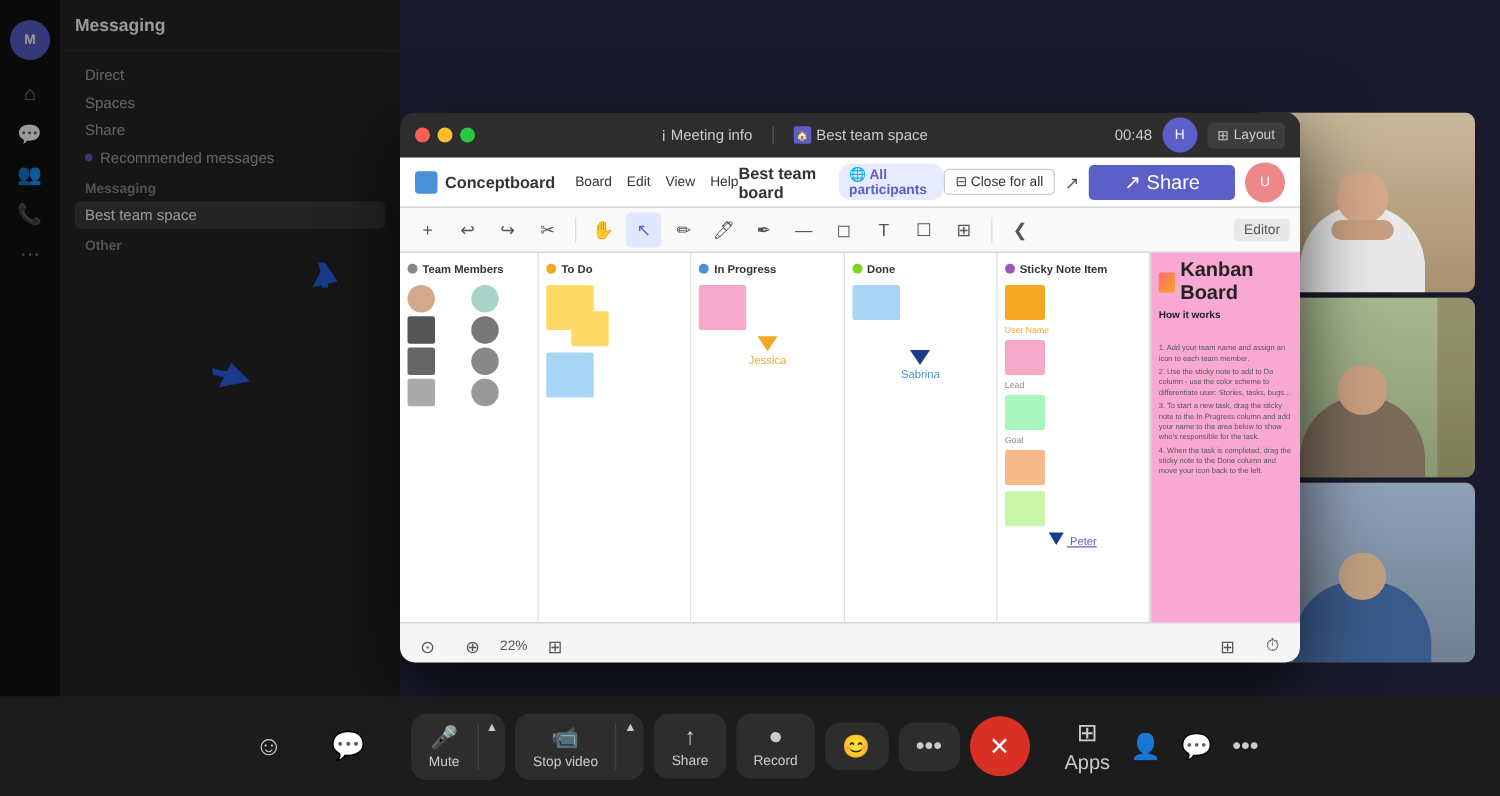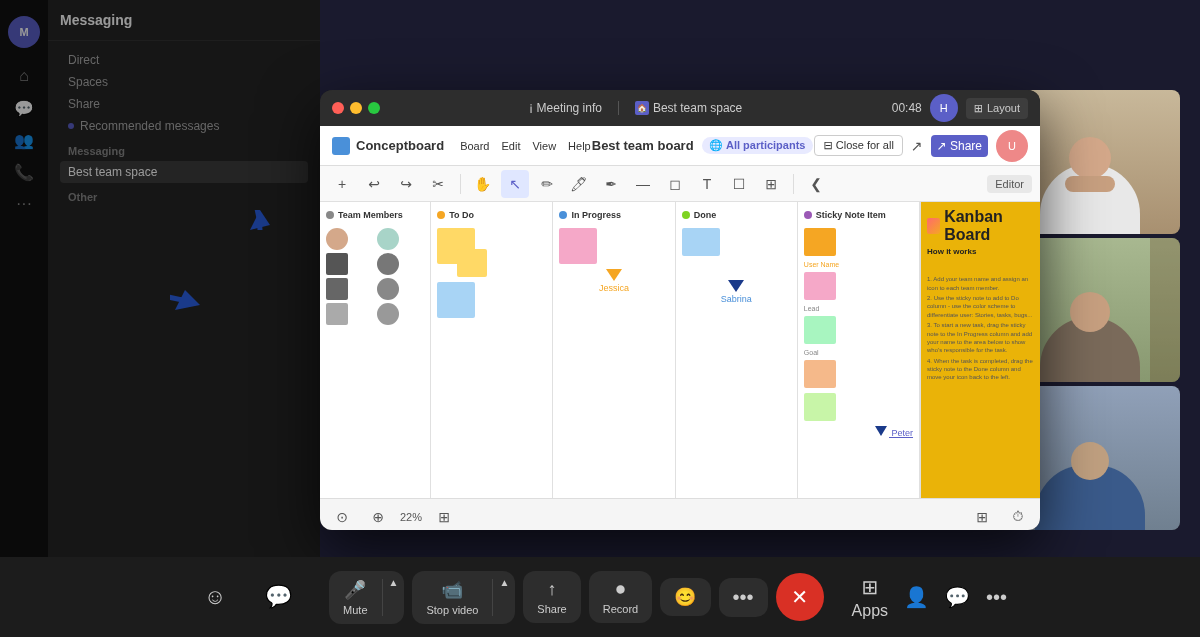--- a/index.html
+++ b/index.html
@@ -176,22 +176,22 @@
       font-size: 11px; color: #5b5fc7;
       background: #e8eaff;
       padding: 2px 8px;
       border-radius: 10px;
     }
     .cb-share-btn {
       background: #5b5fc7;
       color: white;
       border: none;
       border-radius: 4px;
-      padding: 4px 6px;
-      font-size: 12px;
+      padding: 4px 28px;
+      font-size: 16px;
       cursor: pointer;
     }
     .close-for-all-btn {
       background: transparent;
       color: #333;
       border: 1px solid #ccc;
       border-radius: 4px;
       padding: 3px 8px;
       font-size: 11px;
       cursor: pointer;
@@ -272,21 +272,21 @@
       position: relative;
     }
     .sticky-yellow { background: #ffd966; }
     .sticky-blue { background: #a8d4f5; }
     .sticky-pink { background: #f5a8c8; }
     .sticky-green { background: #a8f5c0; }
 
     
     .kanban-right {
       width: 120px;
-      background: #eab308;
+      background: #f9a8d4;
       padding: 6px;
       border-left: 1px solid #e0e0e0;
     }
     .kanban-title-big {
       font-size: 16px;
       font-weight: 800;
       color: #222;
       line-height: 1.1;
     }
 
@@ -623,21 +623,21 @@
           <span>Sticky Note Item</span>
         </div>
         <div class="sticky-note" style="background:#f5a623;width:32px;height:28px;"></div>
         <div style="font-size:7px;color:#f5a623;margin-bottom:4px;">User Name</div>
         <div class="sticky-note sticky-pink" style="width:32px;height:28px;"></div>
         <div style="font-size:7px;color:#888;margin-bottom:4px;">Lead</div>
         <div class="sticky-note sticky-green" style="width:32px;height:28px;"></div>
         <div style="font-size:7px;color:#888;margin-bottom:4px;">Goal</div>
         <div class="sticky-note" style="background:#f5b98a;width:32px;height:28px;"></div>
         <div class="sticky-note sticky-green" style="width:32px;height:28px;background:#c8f5a8;"></div>
-        <div style="margin-top:4px;text-align:right;font-size:9px;color:#5b5fc7;text-decoration:underline;">
+        <div style="margin-top:4px;text-align:center;font-size:9px;color:#5b5fc7;text-decoration:underline;">
           <div style="width:0;height:0;border-left:6px solid transparent;border-right:6px solid transparent;border-top:10px solid #1a3a8a;display:inline-block;margin-right:2px;"></div>
           Peter
         </div>
       </div>
 
       <div class="kanban-right">
         <div style="display:flex;align-items:center;gap:4px;margin-bottom:4px;">
           <div style="width:16px;height:16px;background:linear-gradient(135deg,#ff6b6b,#f5a623);border-radius:2px;"></div>
           <div class="kanban-title-big">Kanban Board</div>
         </div>

